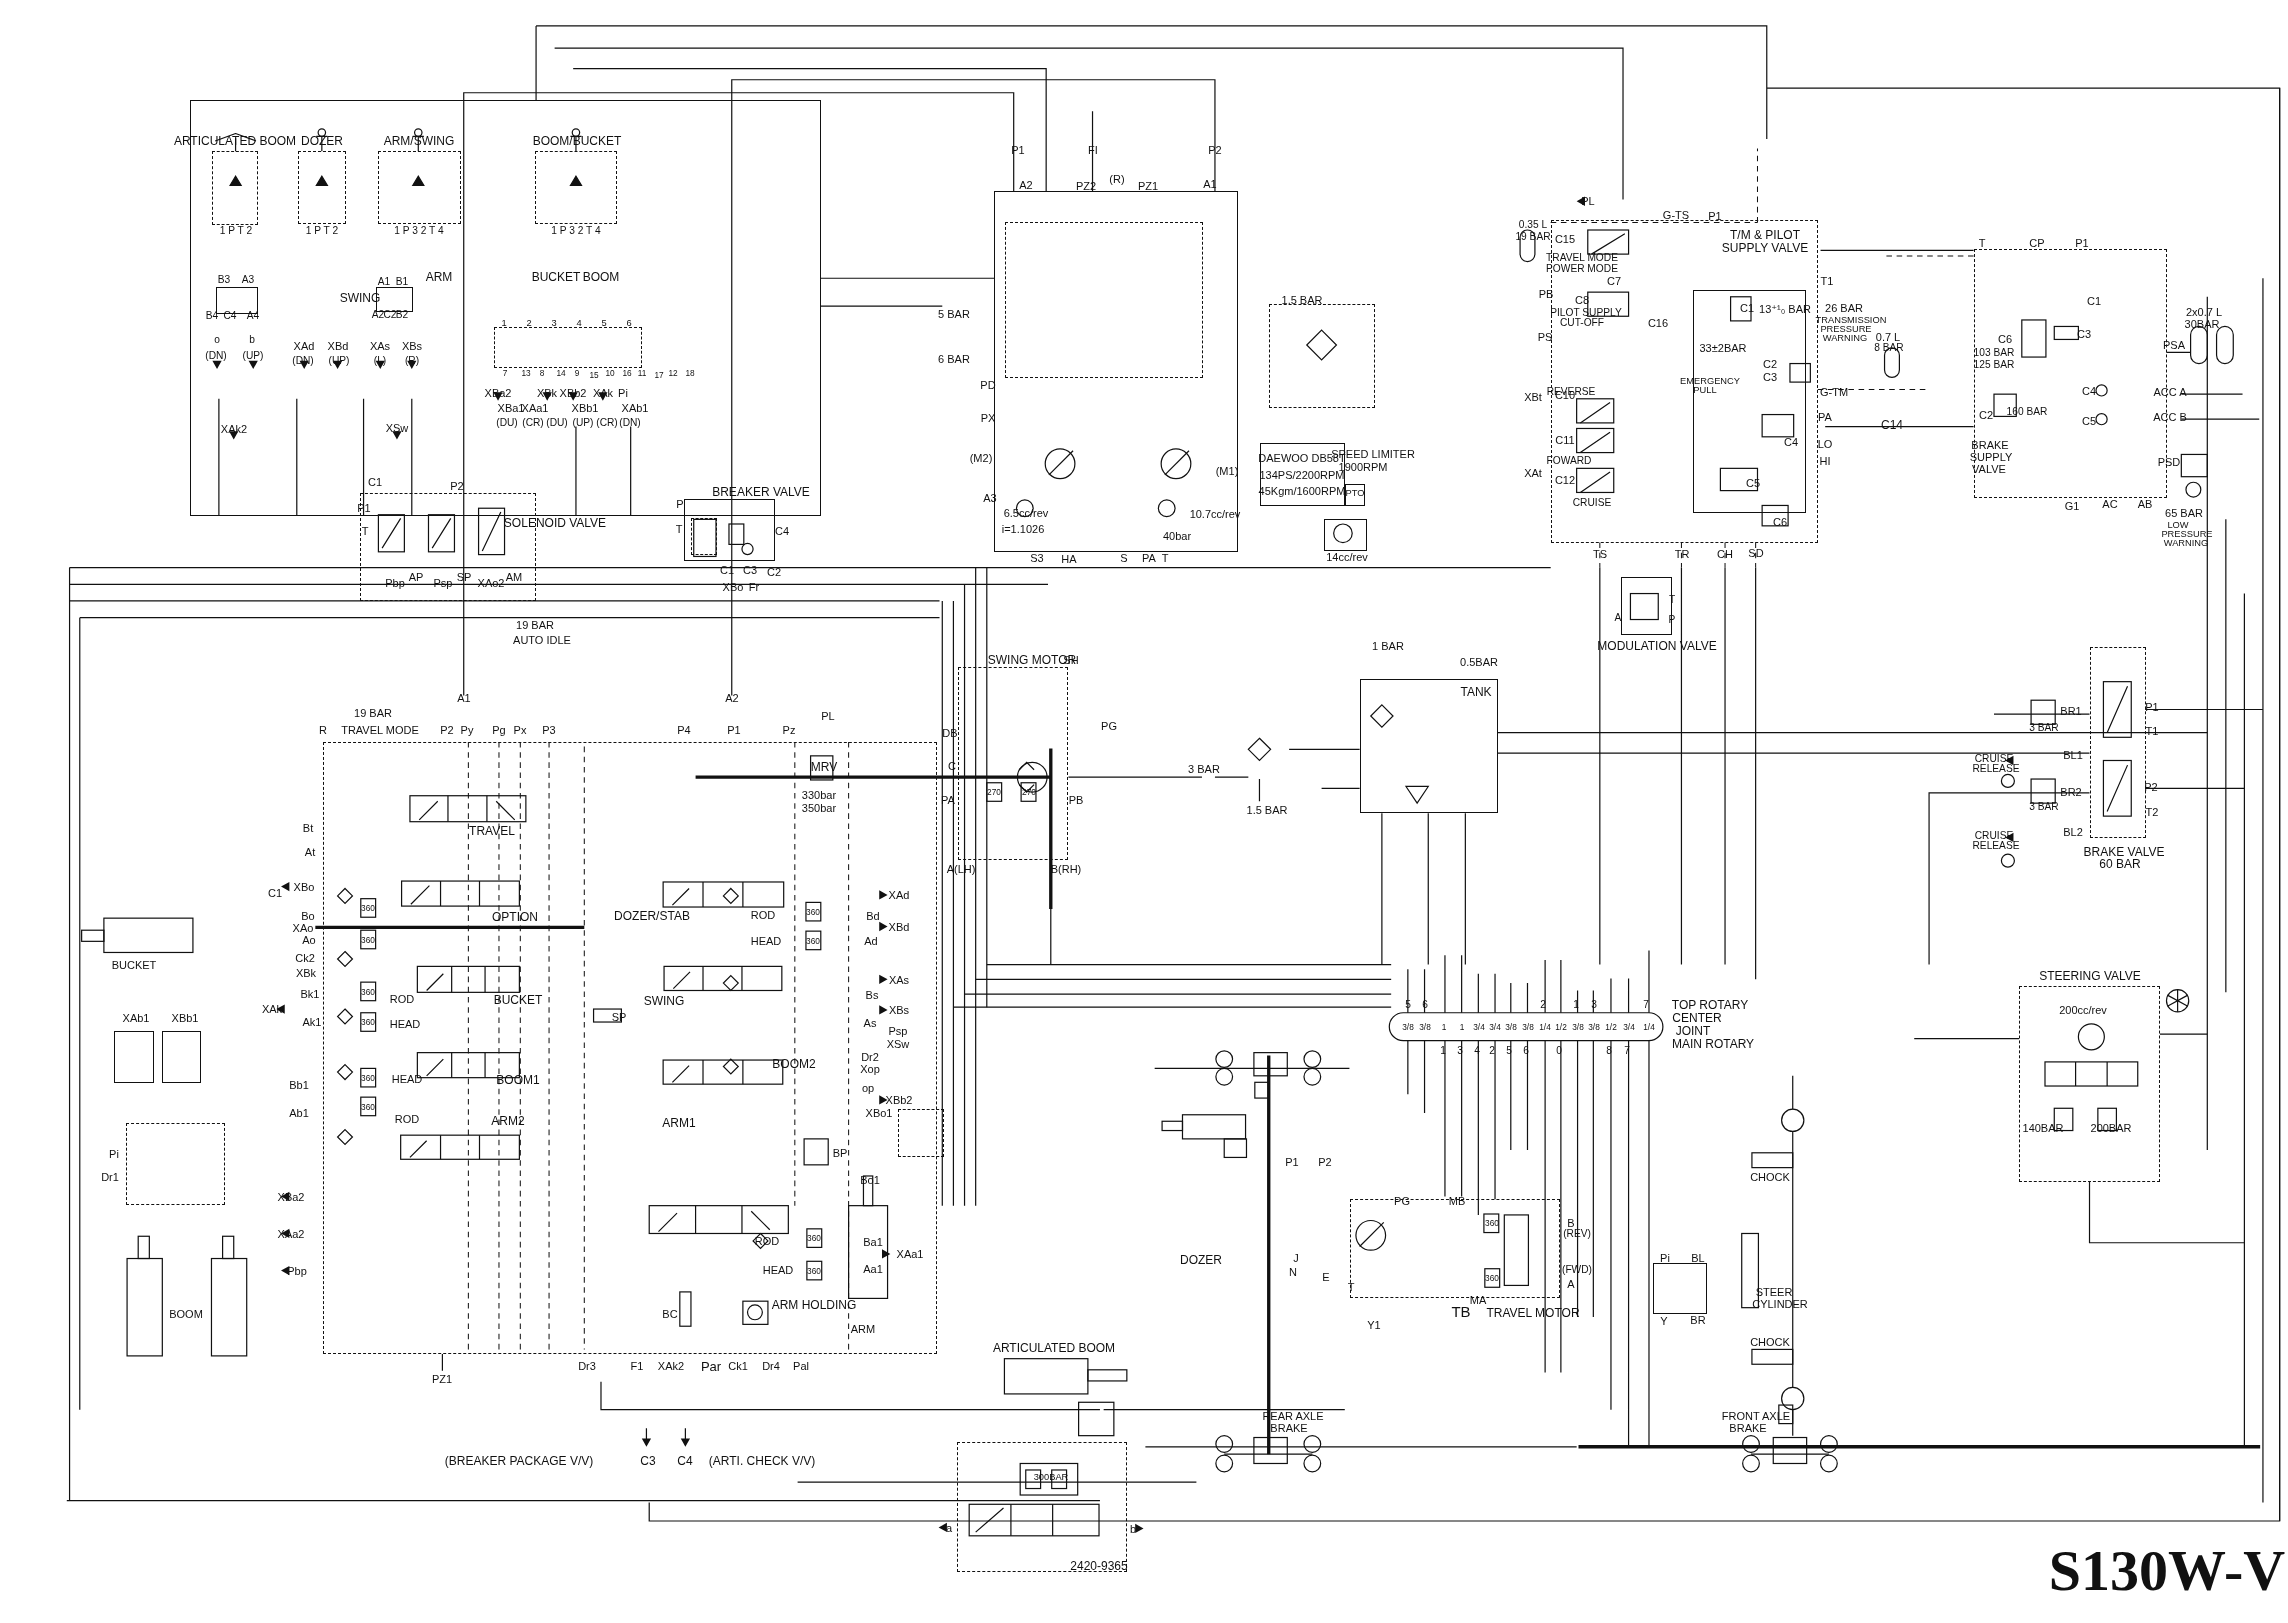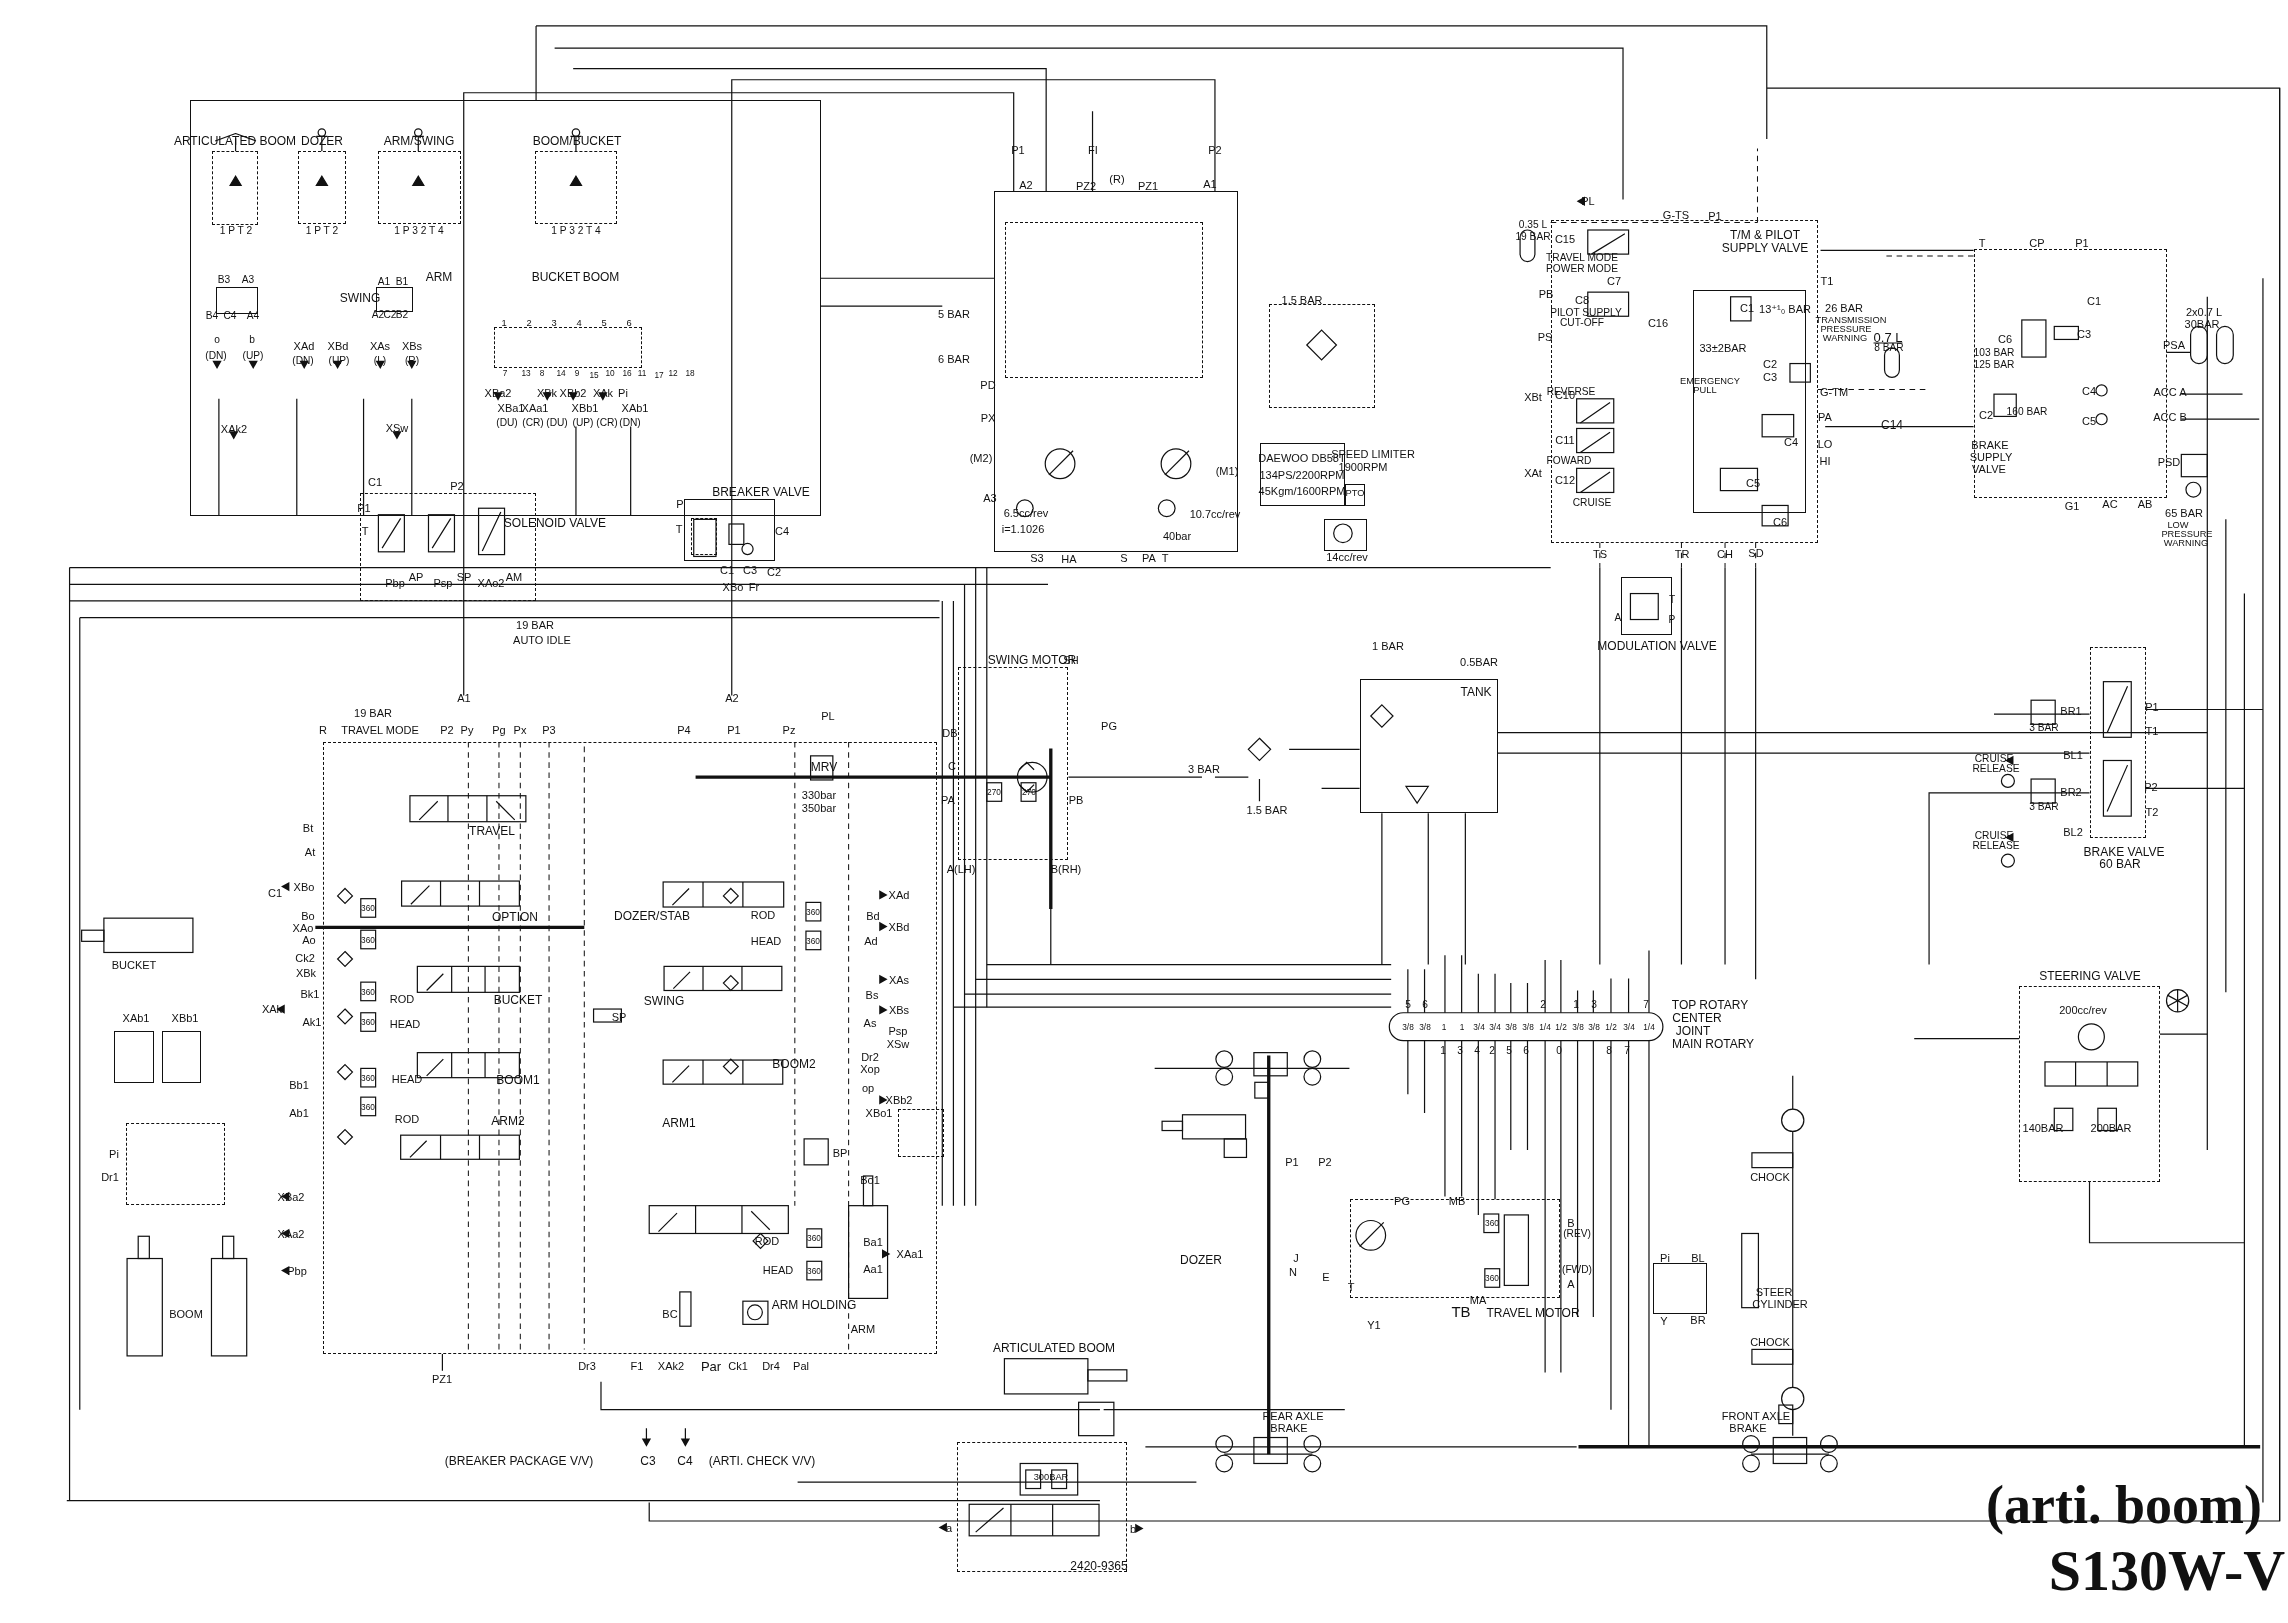--- a/index.html
+++ b/index.html
@@ -434,21 +434,21 @@
     <span class="lab" style="left: 1785px; top: 309px; font-size: 11px;">13⁺¹₀ BAR</span>
     <span class="lab" style="left: 1723px; top: 348px; font-size: 11px;">33±2BAR</span>
     <span class="lab" style="left: 1770px; top: 364px; font-size: 11px;">C2</span>
     <span class="lab" style="left: 1770px; top: 377px; font-size: 11px;">C3</span>
     <span class="lab" style="left: 1710px; top: 382px; font-size: 9.3px;">EMERGENCY</span>
     <span class="lab" style="left: 1705px; top: 391px; font-size: 9.3px;">PULL</span>
     <span class="lab" style="left: 1844px; top: 308px; font-size: 11px;">26 BAR</span>
     <span class="lab" style="left: 1851px; top: 321px; font-size: 9.3px;">TRANSMISSION</span>
     <span class="lab" style="left: 1846px; top: 330px; font-size: 9.3px;">PRESSURE</span>
     <span class="lab" style="left: 1845px; top: 339px; font-size: 9.3px;">WARNING</span>
-    <span class="lab" style="left: 1888px; top: 337px; font-size: 13px; text-decoration: underline;">0.7 L</span>
+    <span class="lab" style="left: 1888px; top: 337px; font-size: 11px;">0.7 L</span>
     <span class="lab" style="left: 1889px; top: 348px; font-size: 10.2px;">8 BAR</span>
     <span class="lab" style="left: 1533px; top: 397px; font-size: 11px;">XBt</span>
     <span class="lab" style="left: 1571px; top: 392px; font-size: 10.2px;">REVERSE</span>
     <span class="lab" style="left: 1565px; top: 395px; font-size: 11px;">C10</span>
     <span class="lab" style="left: 1565px; top: 440px; font-size: 11px;">C11</span>
     <span class="lab" style="left: 1569px; top: 461px; font-size: 10.2px;">FOWARD</span>
     <span class="lab" style="left: 1533px; top: 473px; font-size: 11px;">XAt</span>
     <span class="lab" style="left: 1565px; top: 480px; font-size: 11px;">C12</span>
     <span class="lab" style="left: 1592px; top: 503px; font-size: 10.2px;">CRUISE</span>
     <span class="lab" style="left: 1600px; top: 554px; font-size: 11px;">TS</span>
@@ -697,16 +697,15 @@
     <span class="lab" style="left: 185px; top: 1018px; font-size: 11px;">XBb1</span>
     <span class="lab" style="left: 114px; top: 1154px; font-size: 11px;">Pi</span>
     <span class="lab" style="left: 110px; top: 1177px; font-size: 11px;">Dr1</span>
     <span class="lab" style="left: 186px; top: 1314px; font-size: 11px;">BOOM</span>
     <span class="lab" style="left: 863px; top: 1329px; font-size: 11px;">ARM</span>
     <span class="lab" style="left: 1054px; top: 1348px;">ARTICULATED BOOM</span>
     <span class="lab" style="left: 1051px; top: 1478px; font-size: 9.3px;">300BAR</span>
     <span class="lab" style="left: 949px; top: 1528px; font-size: 11px;">a</span>
     <span class="lab" style="left: 1133px; top: 1529px; font-size: 11px;">b</span>
     <span class="lab" style="left: 1099px; top: 1566px; font-size: 12px;">2420-9365</span>
-    <span class="lab b f" style="left: 2124px; top: 1505px; font-size: 54px;">(arti. boom)</span>
     <span class="lab b f" style="left: 2167px; top: 1571px; font-size: 58px;">S130W-V</span>
   </div>
 
 
 </body></html>

